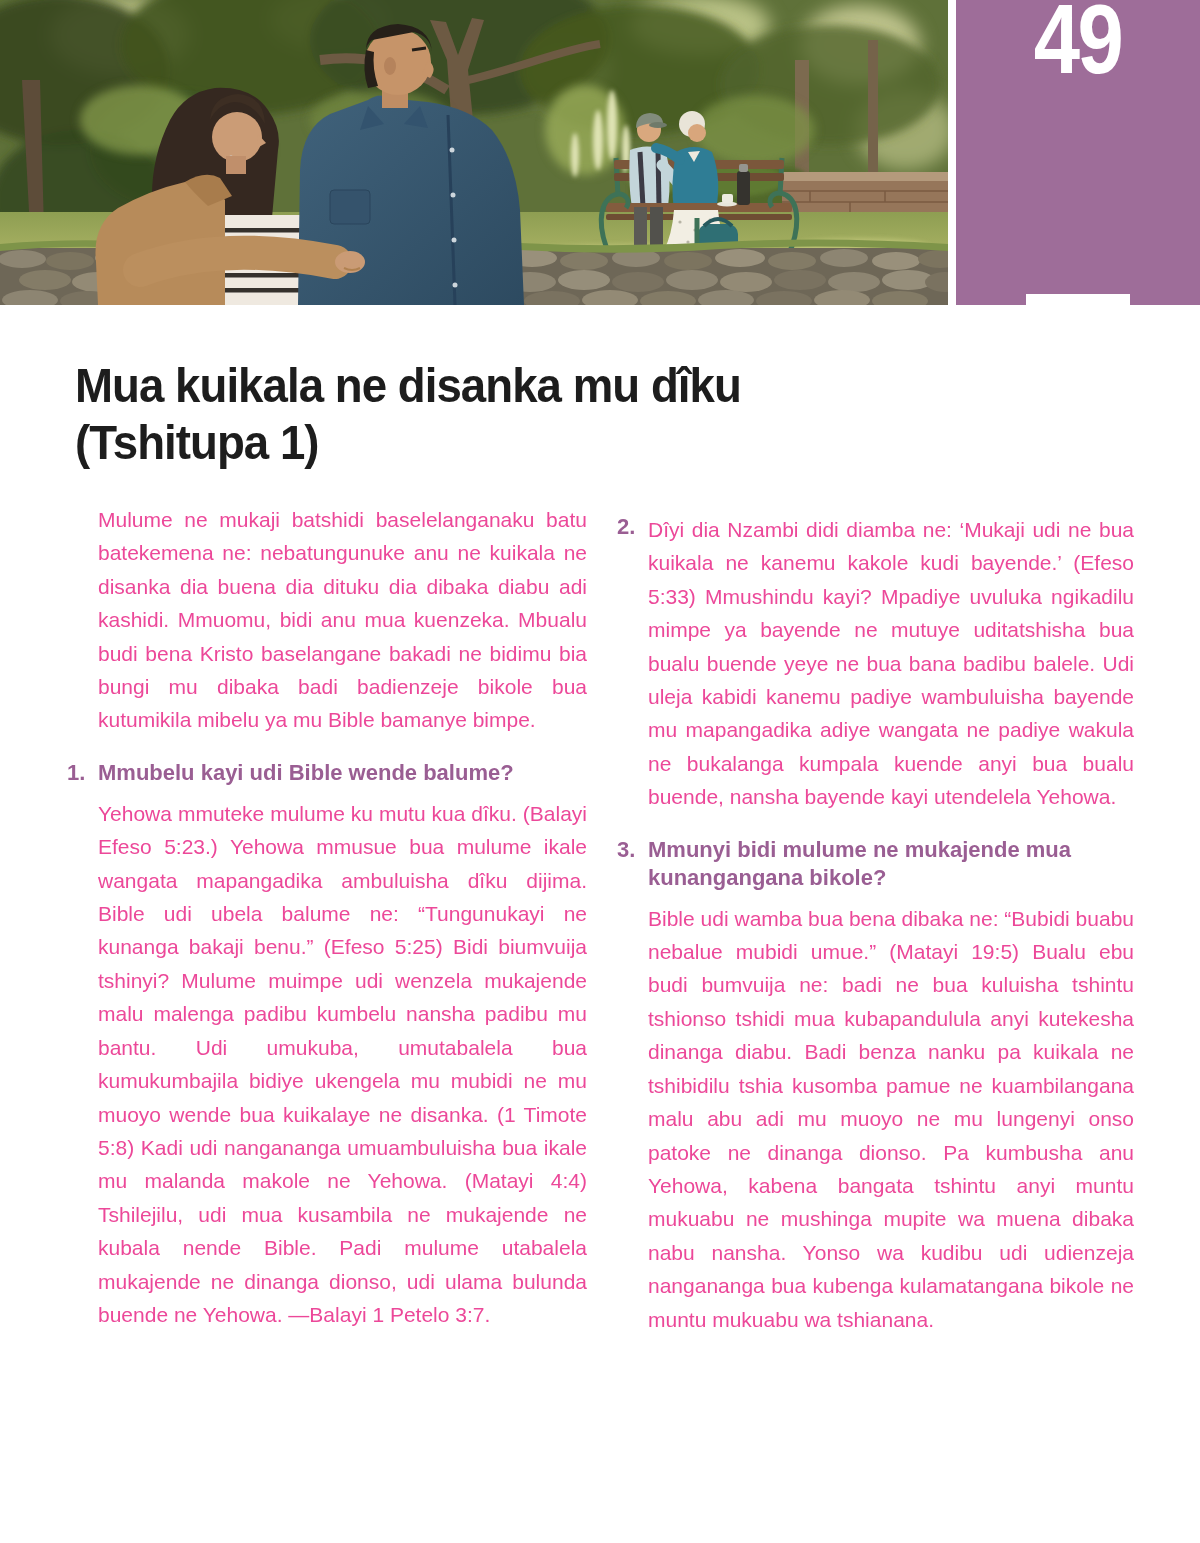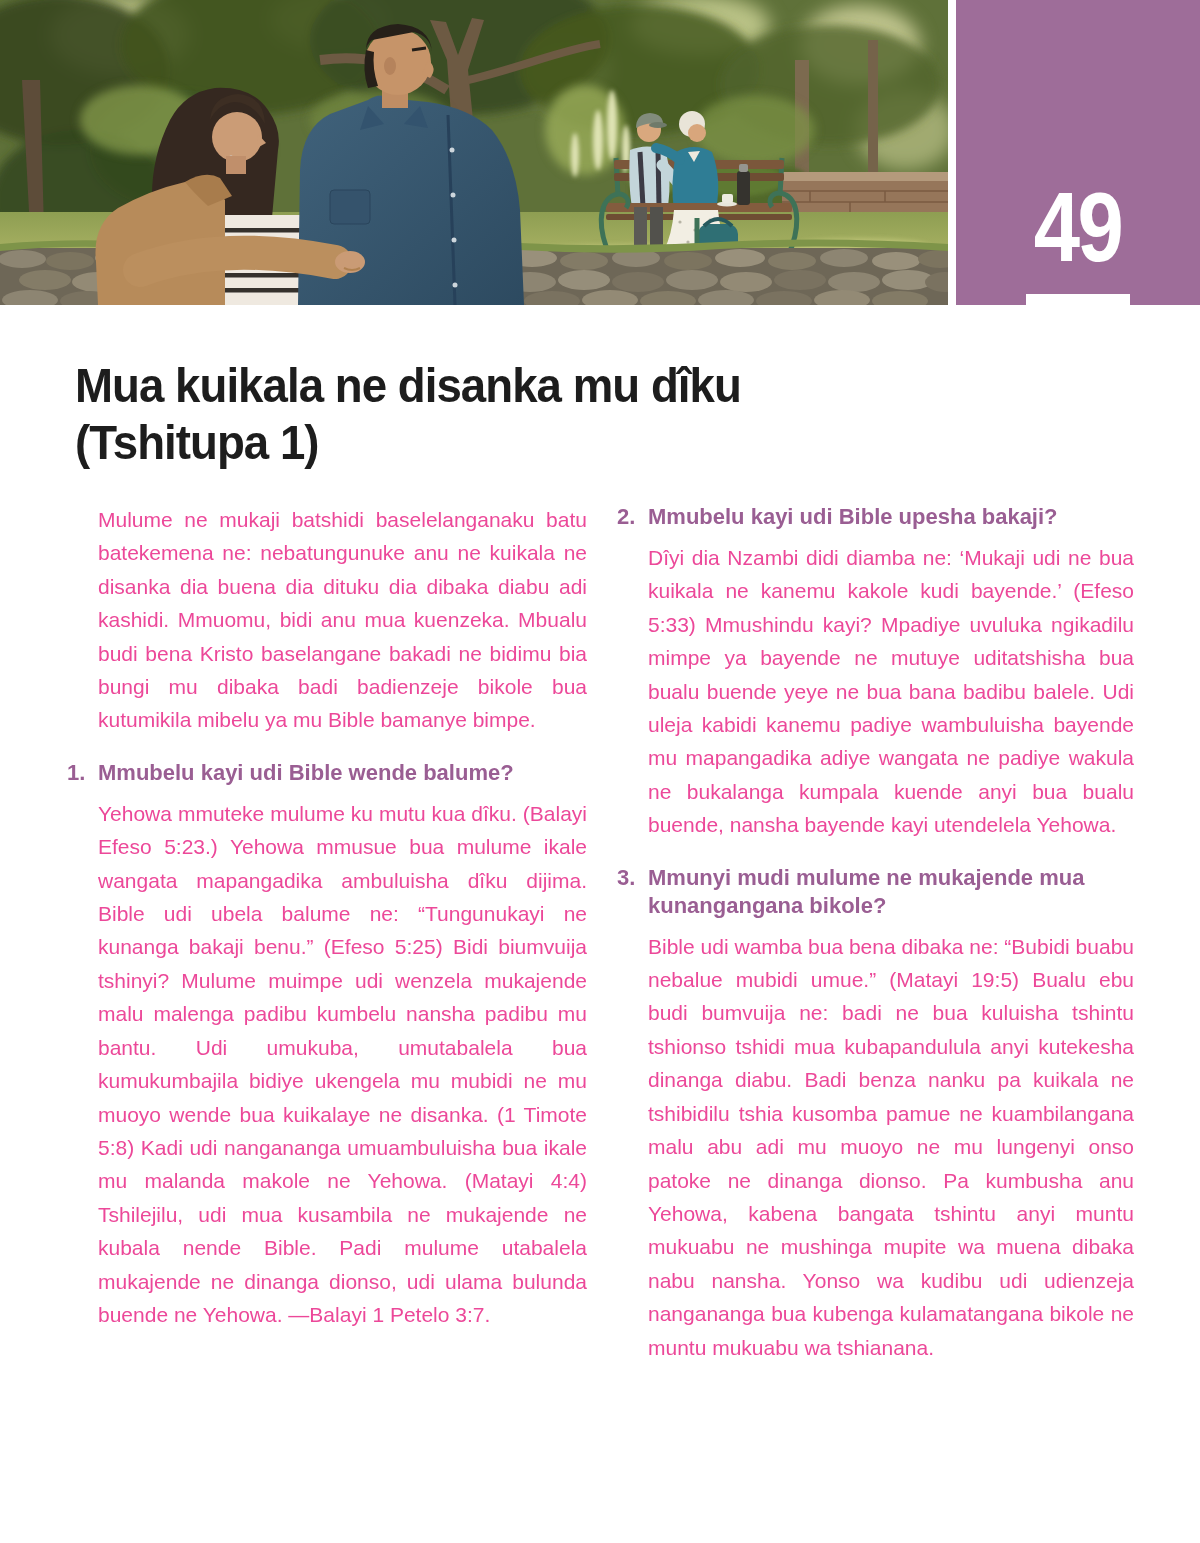--- a/index.html
+++ b/index.html
@@ -6,21 +6,21 @@
   body{
     width:1200px;height:1543px;background:#ffffff;position:relative;
     font-family:"Liberation Sans",sans-serif;color:#383838;
     -webkit-font-smoothing:antialiased;
   }
   .header{position:relative;width:1200px;height:305px;}
   .photo{position:absolute;left:0;top:0;width:948px;height:305px;overflow:hidden;}
   .photo svg{display:block;width:948px;height:305px;}
   .lesson-block{
     position:absolute;left:956px;top:0;width:244px;height:305px;
-    background:#9e6d99;display:flex;flex-direction:column;align-items:center;justify-content:flex-end;
+    background:#9e6d99;display:flex;flex-direction:column;align-items:center;justify-content:space-between;
   }
   .lesson-number{
     color:#ffffff;font-weight:bold;font-size:98px;line-height:1;
     transform:scaleX(.85);transform-origin:center;letter-spacing:-3px;margin-top:-10px;
   }
   .lesson-underline{width:104px;height:11px;background:#ffffff;margin-top:18px;}
   .page-title{
     margin:52px 0 0 75px;width:900px;
     font-weight:bold;font-size:48px;line-height:57px;color:#1d1d1d;
     letter-spacing:-1px;transform:scaleX(.95);transform-origin:left top;
@@ -299,22 +299,22 @@
     <p class="intro">Mulume ne mukaji batshidi baselelanganaku batu batekemena ne: nebatungunuke anu ne kuikala ne disanka dia buena dia dituku dia dibaka diabu adi kashidi. Mmuomu, bidi anu mua kuenzeka. Mbualu budi bena Kristo baselangane bakadi ne bidimu bia bungi mu dibaka badi badienzeje bikole bua kutumikila mibelu ya mu Bible bamanye bimpe.</p>
 
     <div class="q">
       <h2 class="q-heading"><span class="q-num">1.</span><span>Mmubelu kayi udi Bible wende balume?</span></h2>
       <p class="body-text"><span>Yehowa mmuteke mulume ku mutu kua dîku. (Balayi Efeso 5:23.) Yehowa mmusue bua mulume ikale wangata mapangadika ambuluisha dîku dijima. Bible udi ubela balume ne: </span><span class="bq">“Tungunukayi ne kunanga bakaji benu.”</span><span> (Efeso 5:25) Bidi biumvuija tshinyi? Mulume muimpe udi wenzela mukajende malu malenga padibu kumbelu nansha padibu mu bantu. Udi umukuba, umutabalela bua kumukumbajila bidiye ukengela mu mubidi ne mu muoyo wende bua kuikalaye ne disanka. (1 Timote 5:8) Kadi udi nangananga umuambuluisha bua ikale mu malanda makole ne Yehowa. (Matayi 4:4) Tshilejilu, udi mua kusambila ne mukajende ne kubala nende Bible. Padi mulume utabalela mukajende ne dinanga dionso, udi ulama bulunda buende ne Yehowa. —Balayi 1 Petelo 3:7.</span></p>
     </div>
   </div>
 
   <div class="col right">
     <div class="q">
-      <h2 class="q-heading"><span class="q-num">2.</span><span>Mmubelu kayi udi Bible upesha bakaji?</span></h2>
+      <h2 class="q-heading"><span class="q-num">2.</span></h2>
       <p class="body-text"><span>Dîyi dia Nzambi didi diamba ne: </span><span class="bq">‘Mukaji udi ne bua kuikala ne kanemu kakole kudi bayende.’</span><span> (Efeso 5:33) Mmushindu kayi? Mpadiye uvuluka ngikadilu mimpe ya bayende ne mutuye uditatshisha bua bualu buende yeye ne bua bana badibu balele. Udi uleja kabidi kanemu padiye wambuluisha bayende mu mapangadika adiye wangata ne padiye wakula ne bukalanga kumpala kuende anyi bua bualu buende, nansha bayende kayi utendelela Yehowa.</span></p>
     </div>
 
     <div class="q">
-      <h2 class="q-heading"><span class="q-num">3.</span><span>Mmunyi mudi mulume ne mukajende mua kunangangana bikole?</span></h2>
+      <h2 class="q-heading"><span class="q-num">3.</span><span>Mmunyi bidi mulume ne mukajende mua kunangangana bikole?</span></h2>
       <p class="body-text"><span>Bible udi wamba bua bena dibaka ne: </span><span class="bq">“Bubidi buabu nebalue mubidi umue.”</span><span> (Matayi 19:5) Bualu ebu budi bumvuija ne: badi ne bua kuluisha tshintu tshionso tshidi mua kubapandulula anyi kutekesha dinanga diabu. Badi benza nanku pa kuikala ne tshibidilu tshia kusomba pamue ne kuambilangana malu abu adi mu muoyo ne mu lungenyi onso patoke ne dinanga dionso. Pa kumbusha anu Yehowa, kabena bangata tshintu anyi muntu mukuabu ne mushinga mupite wa muena dibaka nabu nansha. Yonso wa kudibu udi udienzeja nangananga bua kubenga kulamatangana bikole ne muntu mukuabu wa tshianana.</span></p>
     </div>
   </div>
 </div>
 
 </body></html>

